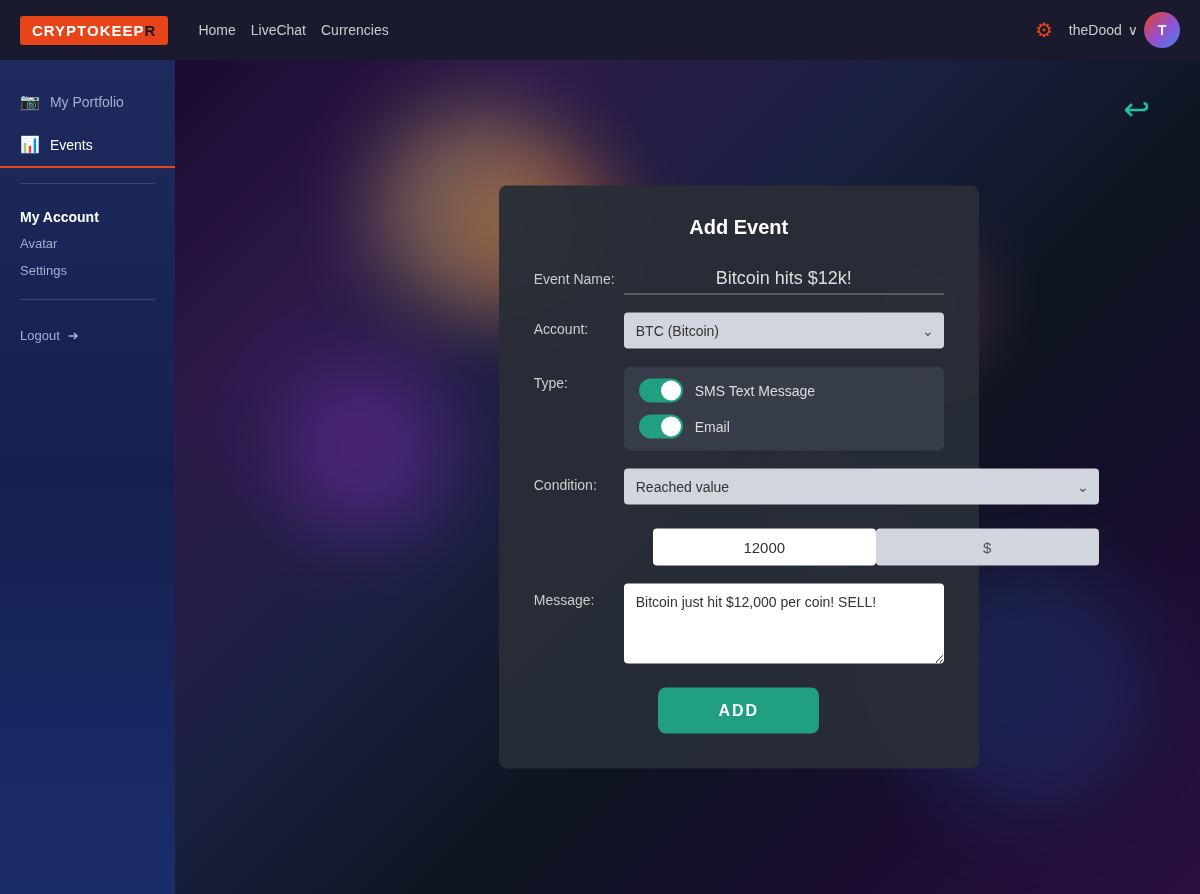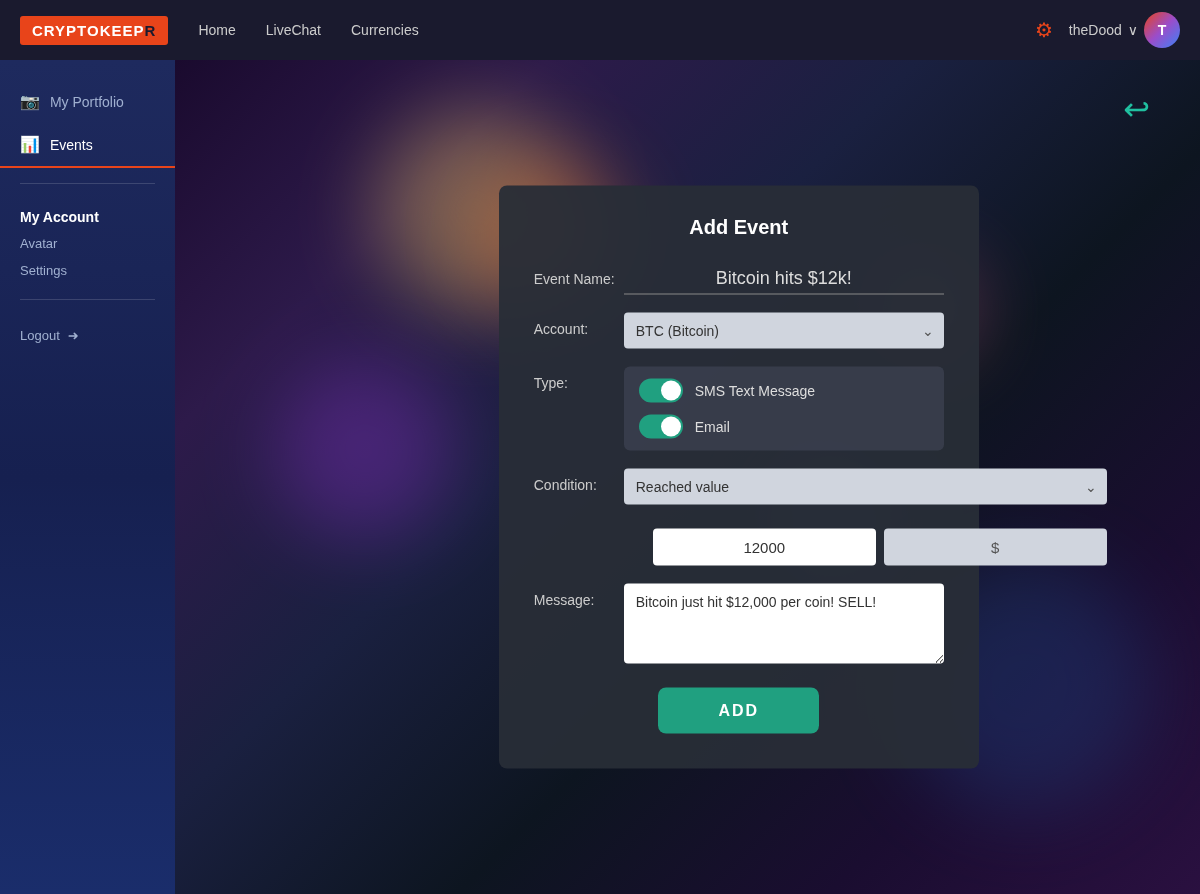--- a/index.html
+++ b/index.html
@@ -21,21 +21,21 @@
       font-weight: 900;
       font-size: 15px;
       letter-spacing: 1px;
       padding: 6px 12px;
       margin-right: 30px;
       border-radius: 3px;
     }
     .logo span { color: #1a1a2e; }
     .nav-links {
       display: flex;
-      gap: 30px;
+      gap: 15px;
       flex: 1;
     }
     .nav-link {
       color: #ccc;
       font-size: 14px;
       cursor: pointer;
       text-decoration: none;
     }
     .nav-right {
       display: flex;
@@ -270,21 +270,20 @@
       transition: 0.2s;
     }
     .toggle-label {
       color: #ddd;
       font-size: 14px;
     }
 
     
     .value-row {
       display: flex;
-      gap: 8px;
       margin-top: 24px;
       padding-left: 29px;
     }
     .value-input {
       background: white;
       border: none;
       border-radius: 4px;
       padding: 10px 12px;
       font-size: 15px;
       color: #333;

